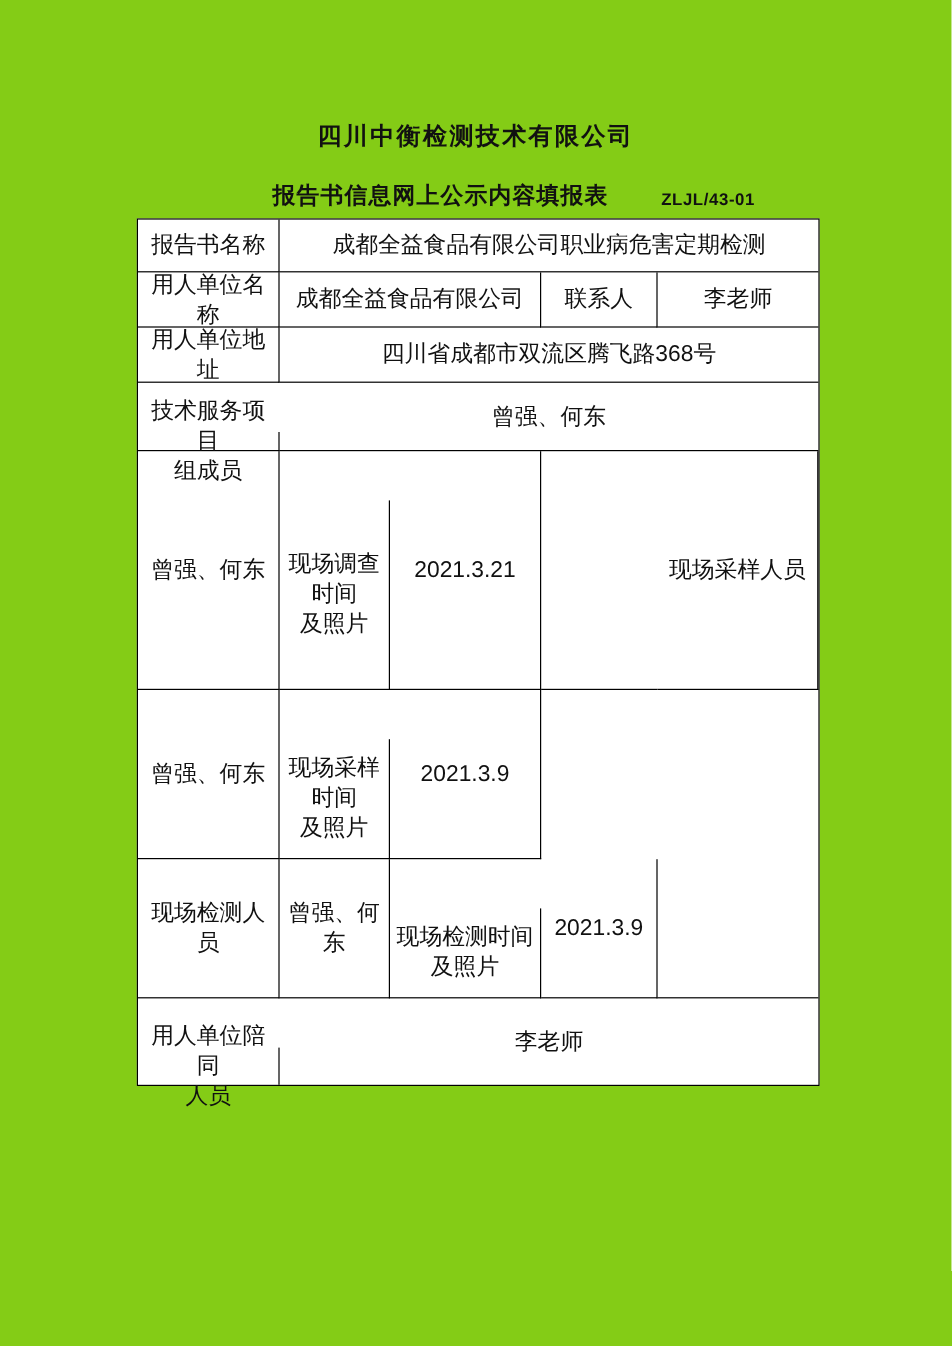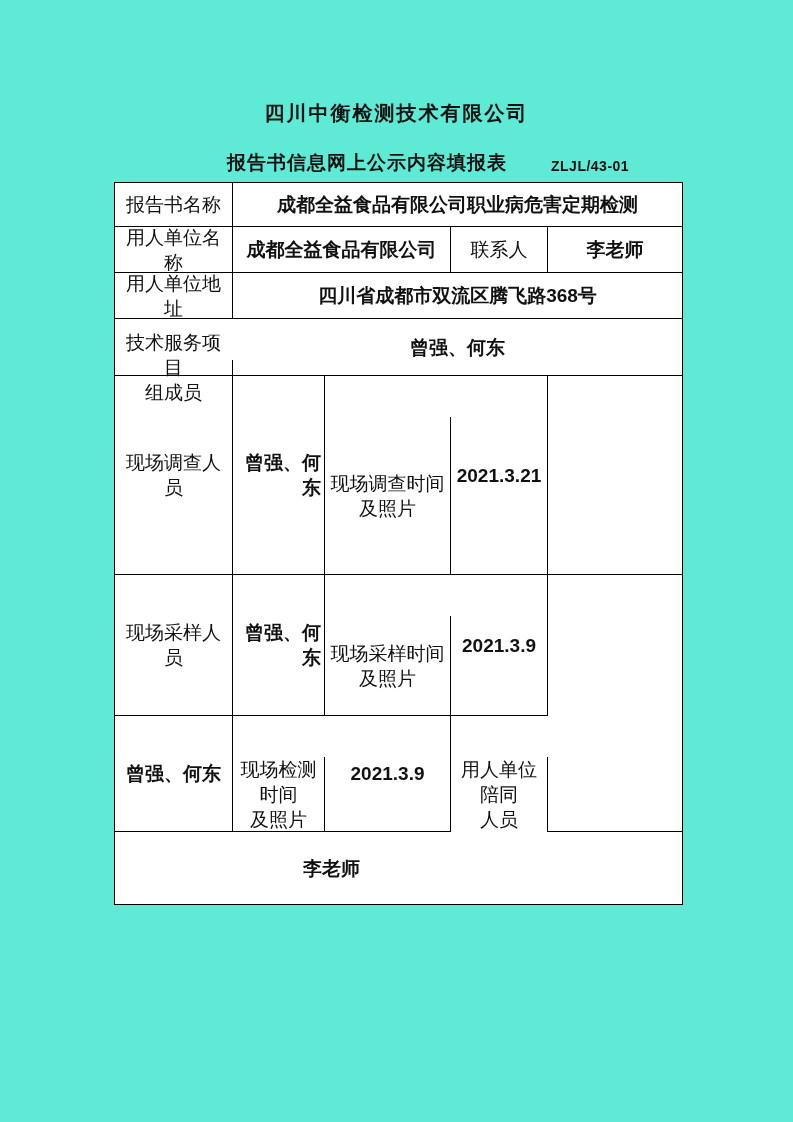--- a/index.html
+++ b/index.html
@@ -10,21 +10,21 @@
   body {
     width: 793px;
     height: 1122px;
     font-family: "Liberation Sans", sans-serif;
     color: #111111;
   }
   .page {
     position: relative;
     width: 793px;
     height: 1122px;
-    background: #5eead4;
+    background: #84cc16;
     overflow: hidden;
   }
   .doc-title {
     position: absolute;
     top: 100px;
     left: 0;
     width: 100%;
     text-align: center;
     font-size: 20px;
     font-weight: 700;
@@ -66,21 +66,21 @@
     display: flex;
     align-items: center;
     justify-content: center;
     text-align: center;
     font-size: 19px;
     line-height: 25px;
     padding: 2px 3px;
     box-sizing: border-box;
     color: #111111;
   }
-  .bold { font-weight: 700; text-align: right; }
+  .bold { font-weight: 400; }
   .pre  { white-space: pre-line; margin-top: 41px; }
   .span4 { grid-column: span 4; }
   .span2 { grid-column: span 2; }
   .photo-merged { grid-column: 5; grid-row: span 2; }
   .no-r { border-right: none; }
   .no-b { border-bottom: none; }
 </style>
 </head>
 <body>
 
@@ -102,34 +102,34 @@
     <div class="cell">联系人</div>
     <div class="cell bold no-r">李老师</div>
 
     <div class="cell">用人单位地址</div>
     <div class="cell bold span4 no-r">四川省成都市双流区腾飞路368号</div>
 
     <div class="cell pre">技术服务项目
 组成员</div>
     <div class="cell bold span4 no-r">曾强、何东</div>
 
-    <div class="cell">现场调查人员</div>
     <div class="cell bold">曾强、何东</div>
     <div class="cell pre">现场调查时间
 及照片</div>
     <div class="cell bold">2021.3.21</div>
     <div class="cell no-r"></div>
 
     <div class="cell">现场采样人员</div>
     <div class="cell bold">曾强、何东</div>
     <div class="cell pre">现场采样时间
 及照片</div>
     <div class="cell bold">2021.3.9</div>
     <div class="cell no-r photo-merged"></div>
 
+    <div class="cell">现场检测人员</div>
     <div class="cell bold">曾强、何东</div>
     <div class="cell pre">现场检测时间
 及照片</div>
     <div class="cell bold">2021.3.9</div>
 
     <div class="cell pre no-b">用人单位陪同
 人员</div>
     <div class="cell bold span4 no-r no-b">李老师</div>
 
   </div>

